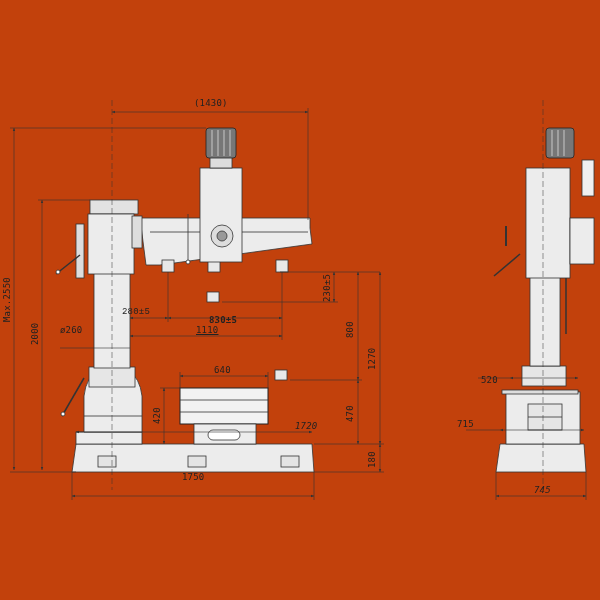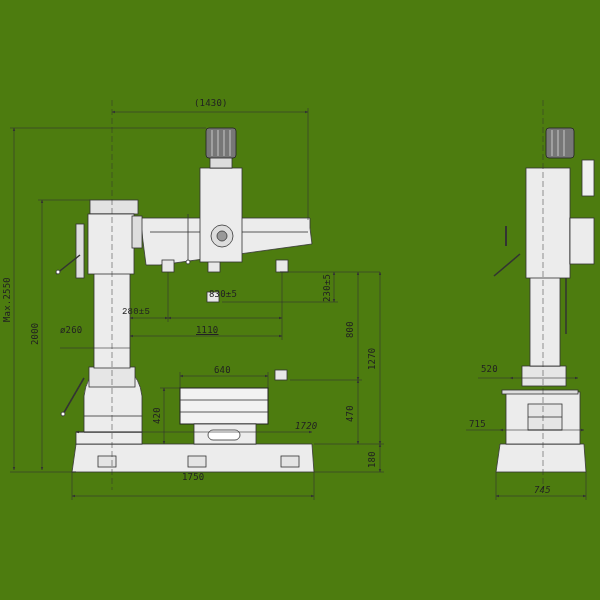--- a/index.html
+++ b/index.html
@@ -1,16 +1,16 @@
 <!DOCTYPE html>
 <html><head>
 <meta charset="utf-8">
 <style>
   html,body{margin:0;padding:0;background:#ffffff;}
-  #canvas{position:relative;width:600px;height:600px;overflow:hidden;background:#4d7c0f;}
+  #canvas{position:relative;width:600px;height:600px;overflow:hidden;background:#c2410c;}
   svg{position:absolute;left:0;top:0;}
   .lbl{position:absolute;font-family:"DejaVu Sans Mono","Liberation Mono",monospace;font-size:9px;color:#222;white-space:nowrap;line-height:10px;letter-spacing:0.2px;}
   .v{transform-origin:0 0;transform:rotate(-90deg);}
 </style>
 </head>
 <body>
 
 <div id="canvas">
 <svg width="600" height="600" viewBox="0 0 600 600" fill="none" stroke="#333" stroke-width="0.8">
   <defs>
@@ -148,28 +148,28 @@
     <line x1="496" y1="472" x2="496" y2="500"></line>
     <line x1="586" y1="472" x2="586" y2="500"></line>
   </g>
 </svg>
 
 <span class="lbl" style="left:194px;top:98px;">(1430)</span>
 <span class="lbl v" style="left:2px;top:322px;">Max.2550</span>
 <span class="lbl v" style="left:30px;top:345px;">2000</span>
 <span class="lbl" style="left:60px;top:325px;">ø260</span>
 <span class="lbl" style="left:122px;top:307px;font-family:Liberation Mono, monospace;">280±5</span>
-<span class="lbl" style="left:209px;top:289px;">830±5</span>
+<span class="lbl" style="left:209px;top:315px;font-weight:bold;">830±5</span>
 <span class="lbl" style="left:196px;top:325px;text-decoration:underline;">1110</span>
 <span class="lbl v" style="left:322px;top:302px;">230±5</span>
 <span class="lbl v" style="left:345px;top:338px;">800</span>
 <span class="lbl v" style="left:367px;top:370px;">1270</span>
 <span class="lbl" style="left:214px;top:365px;">640</span>
 <span class="lbl v" style="left:152px;top:424px;">420</span>
 <span class="lbl v" style="left:345px;top:422px;">470</span>
 <span class="lbl" style="left:295px;top:421px;font-style:italic;">1720</span>
 <span class="lbl" style="left:182px;top:472px;">1750</span>
 <span class="lbl v" style="left:367px;top:468px;">180</span>
 
-<span class="lbl" style="left:481px;top:364px;">520</span>
-<span class="lbl" style="left:469px;top:419px;text-align:right;">715</span>
+<span class="lbl" style="left:481px;top:375px;">520</span>
+<span class="lbl" style="left:457px;top:419px;text-align:right;">715</span>
 <span class="lbl" style="left:534px;top:485px;font-style:italic;">745</span>
 </div>
 
 </body></html>

